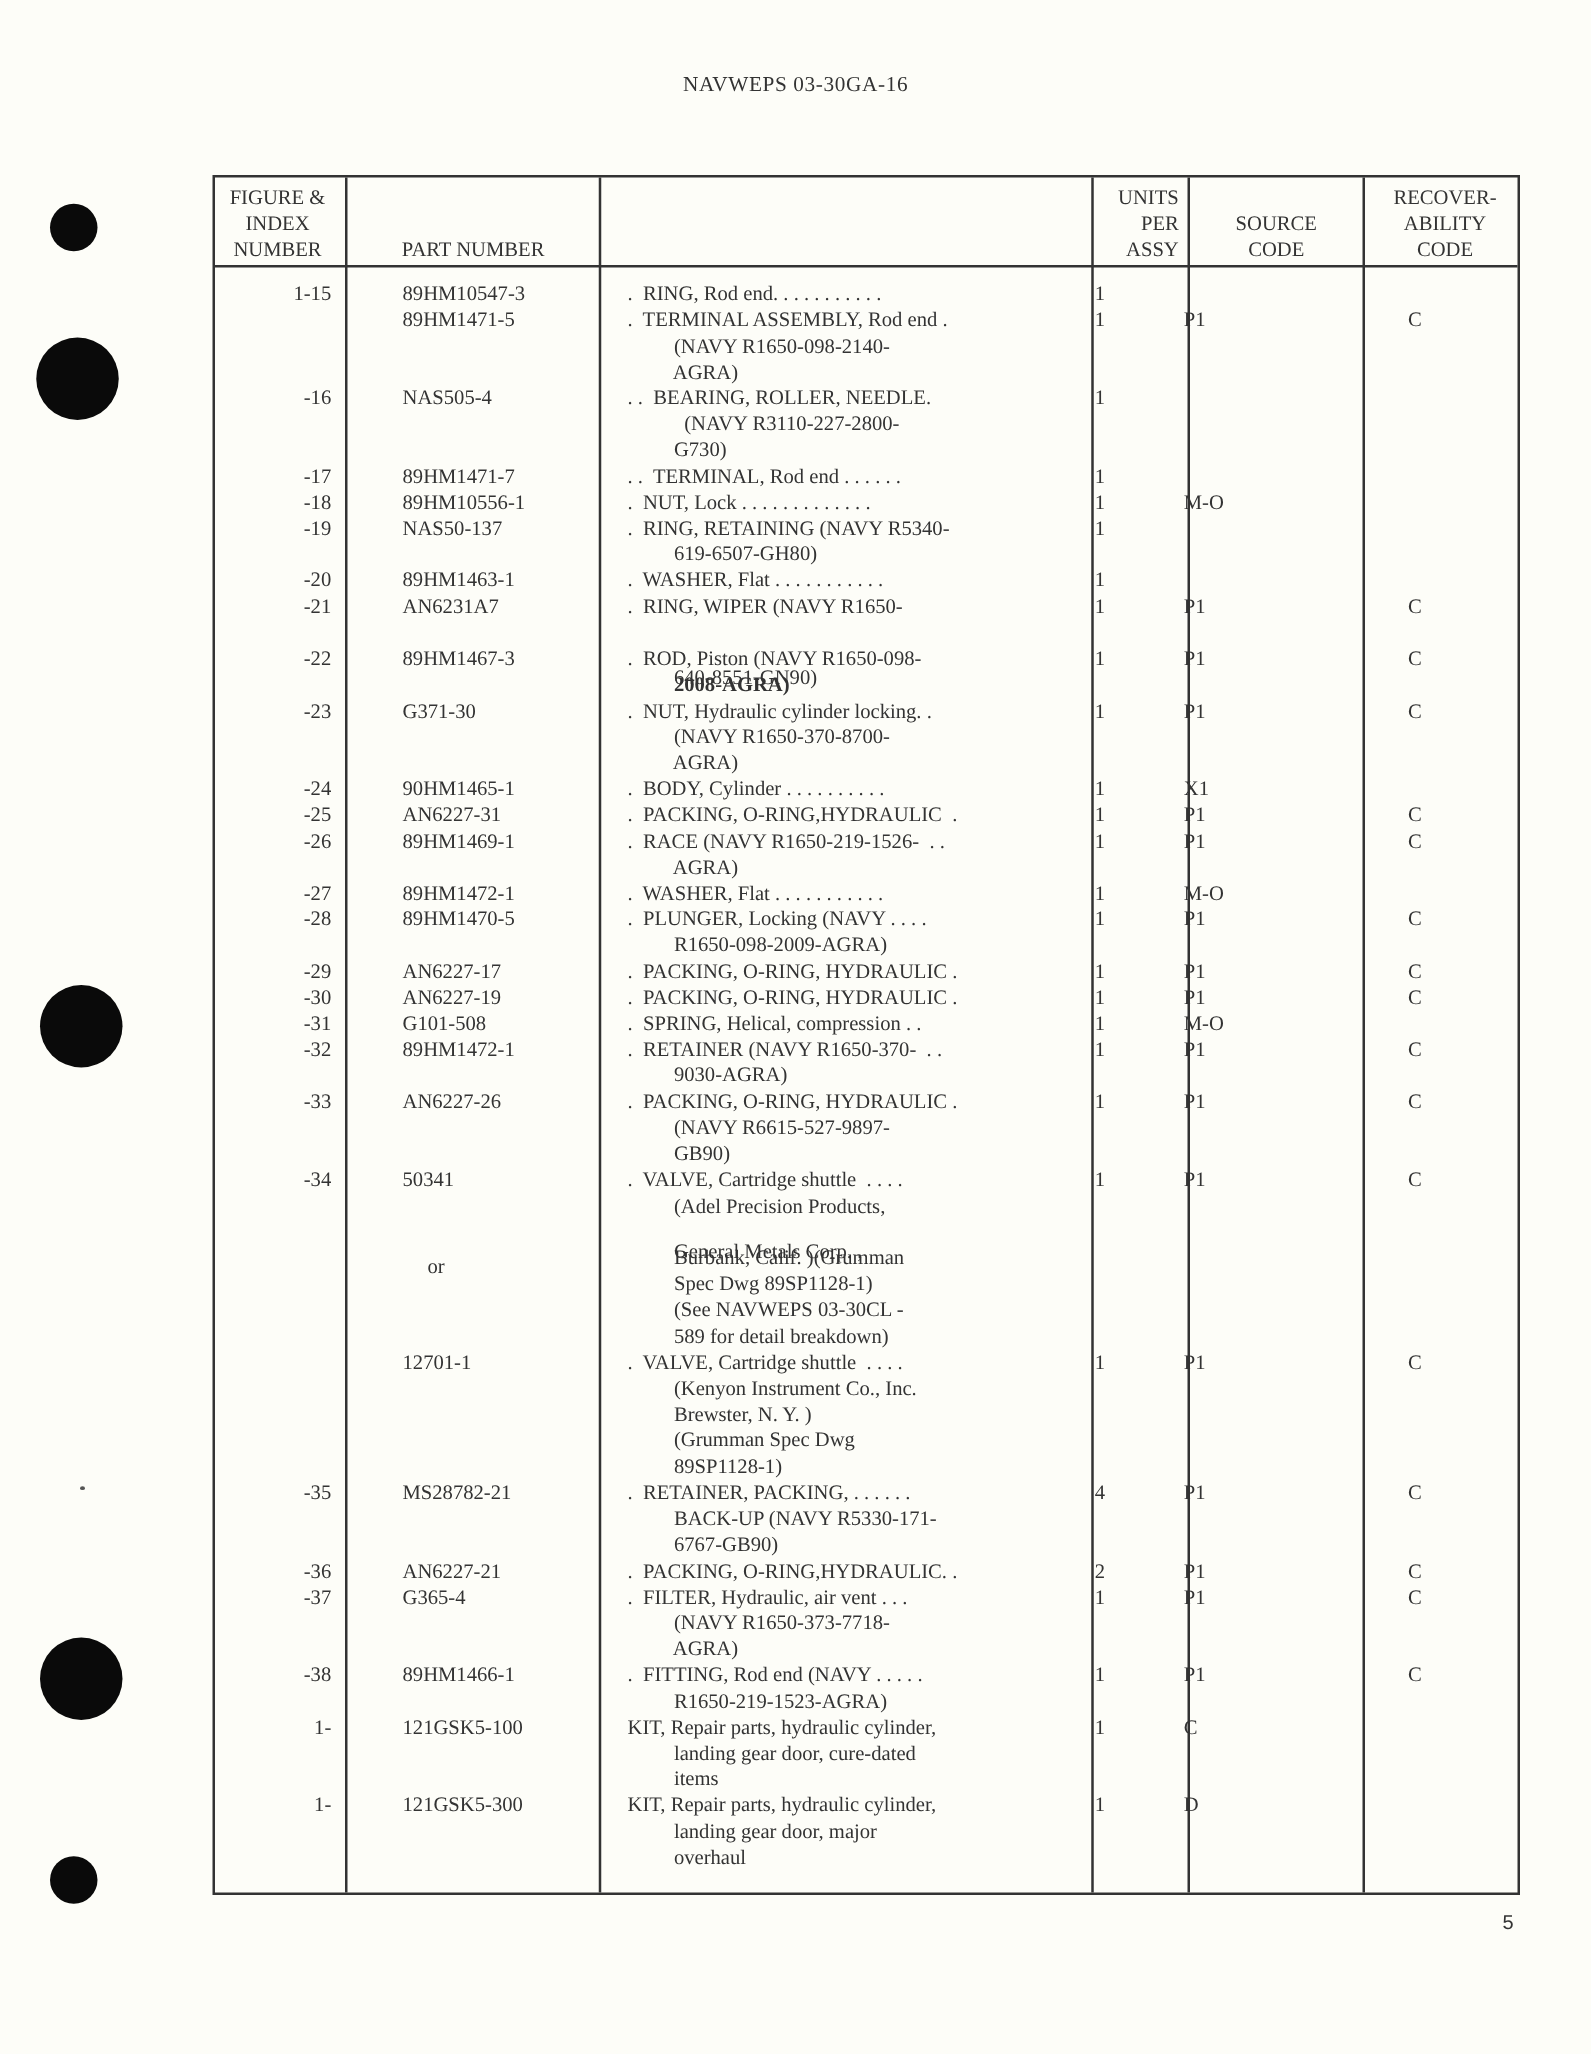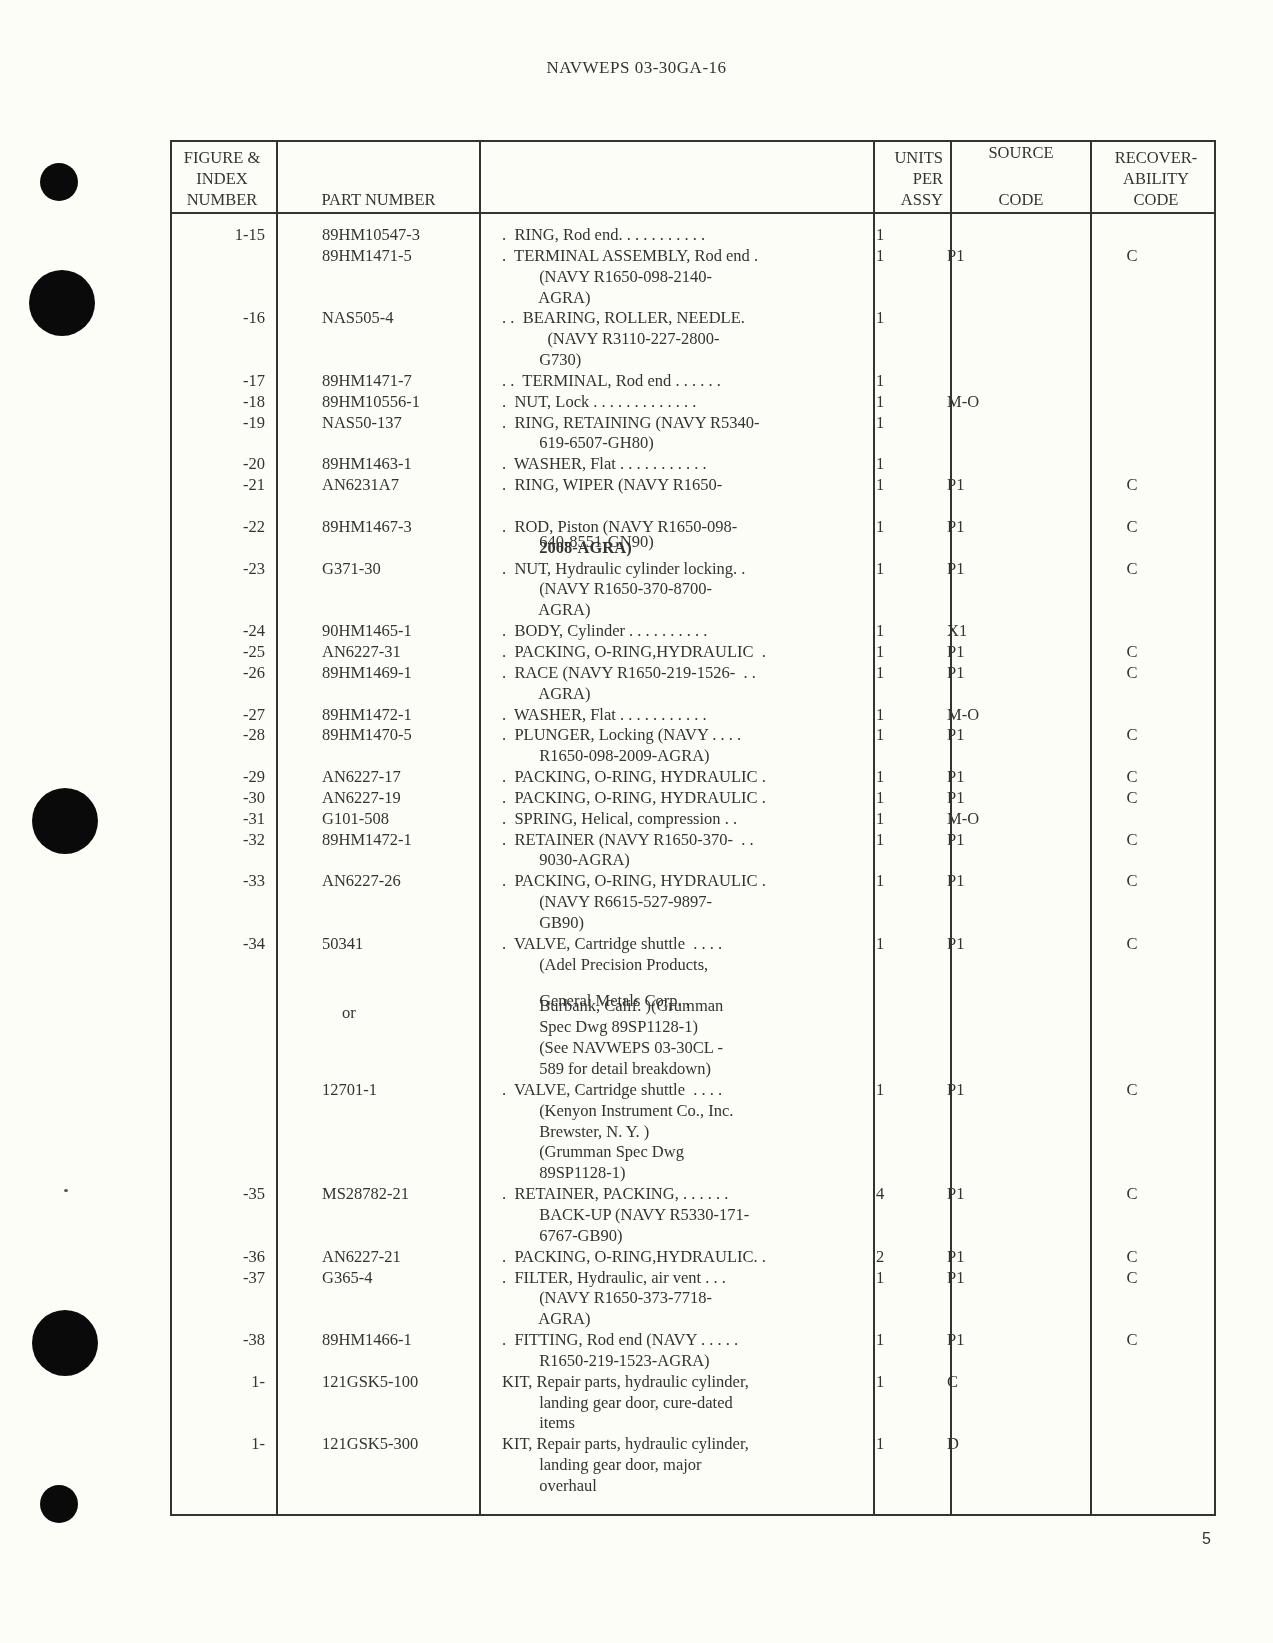--- a/index.html
+++ b/index.html
@@ -60,21 +60,21 @@
     <span>NUMBER</span>
   </div>
   <div class="hdr" style="left:106px;width:201px;text-align:center;">
     <span>PART NUMBER</span>
   </div>
   <div class="hdr" style="left:703px;width:72px;text-align:right;padding-right:4px;">
     <span>UNITS</span>
     <span>PER</span>
     <span>ASSY</span>
   </div>
-  <div class="hdr" style="left:780px;width:138px;text-align:center;justify-content:space-between;">
+  <div class="hdr" style="left:780px;width:138px;text-align:center;">
     <span>SOURCE</span>
     <span>CODE</span>
   </div>
   <div class="hdr" style="left:920px;width:128px;text-align:center;">
     <span>RECOVER-</span>
     <span>ABILITY</span>
     <span>CODE</span>
   </div>
 
   <div class="rows" id="rows">

